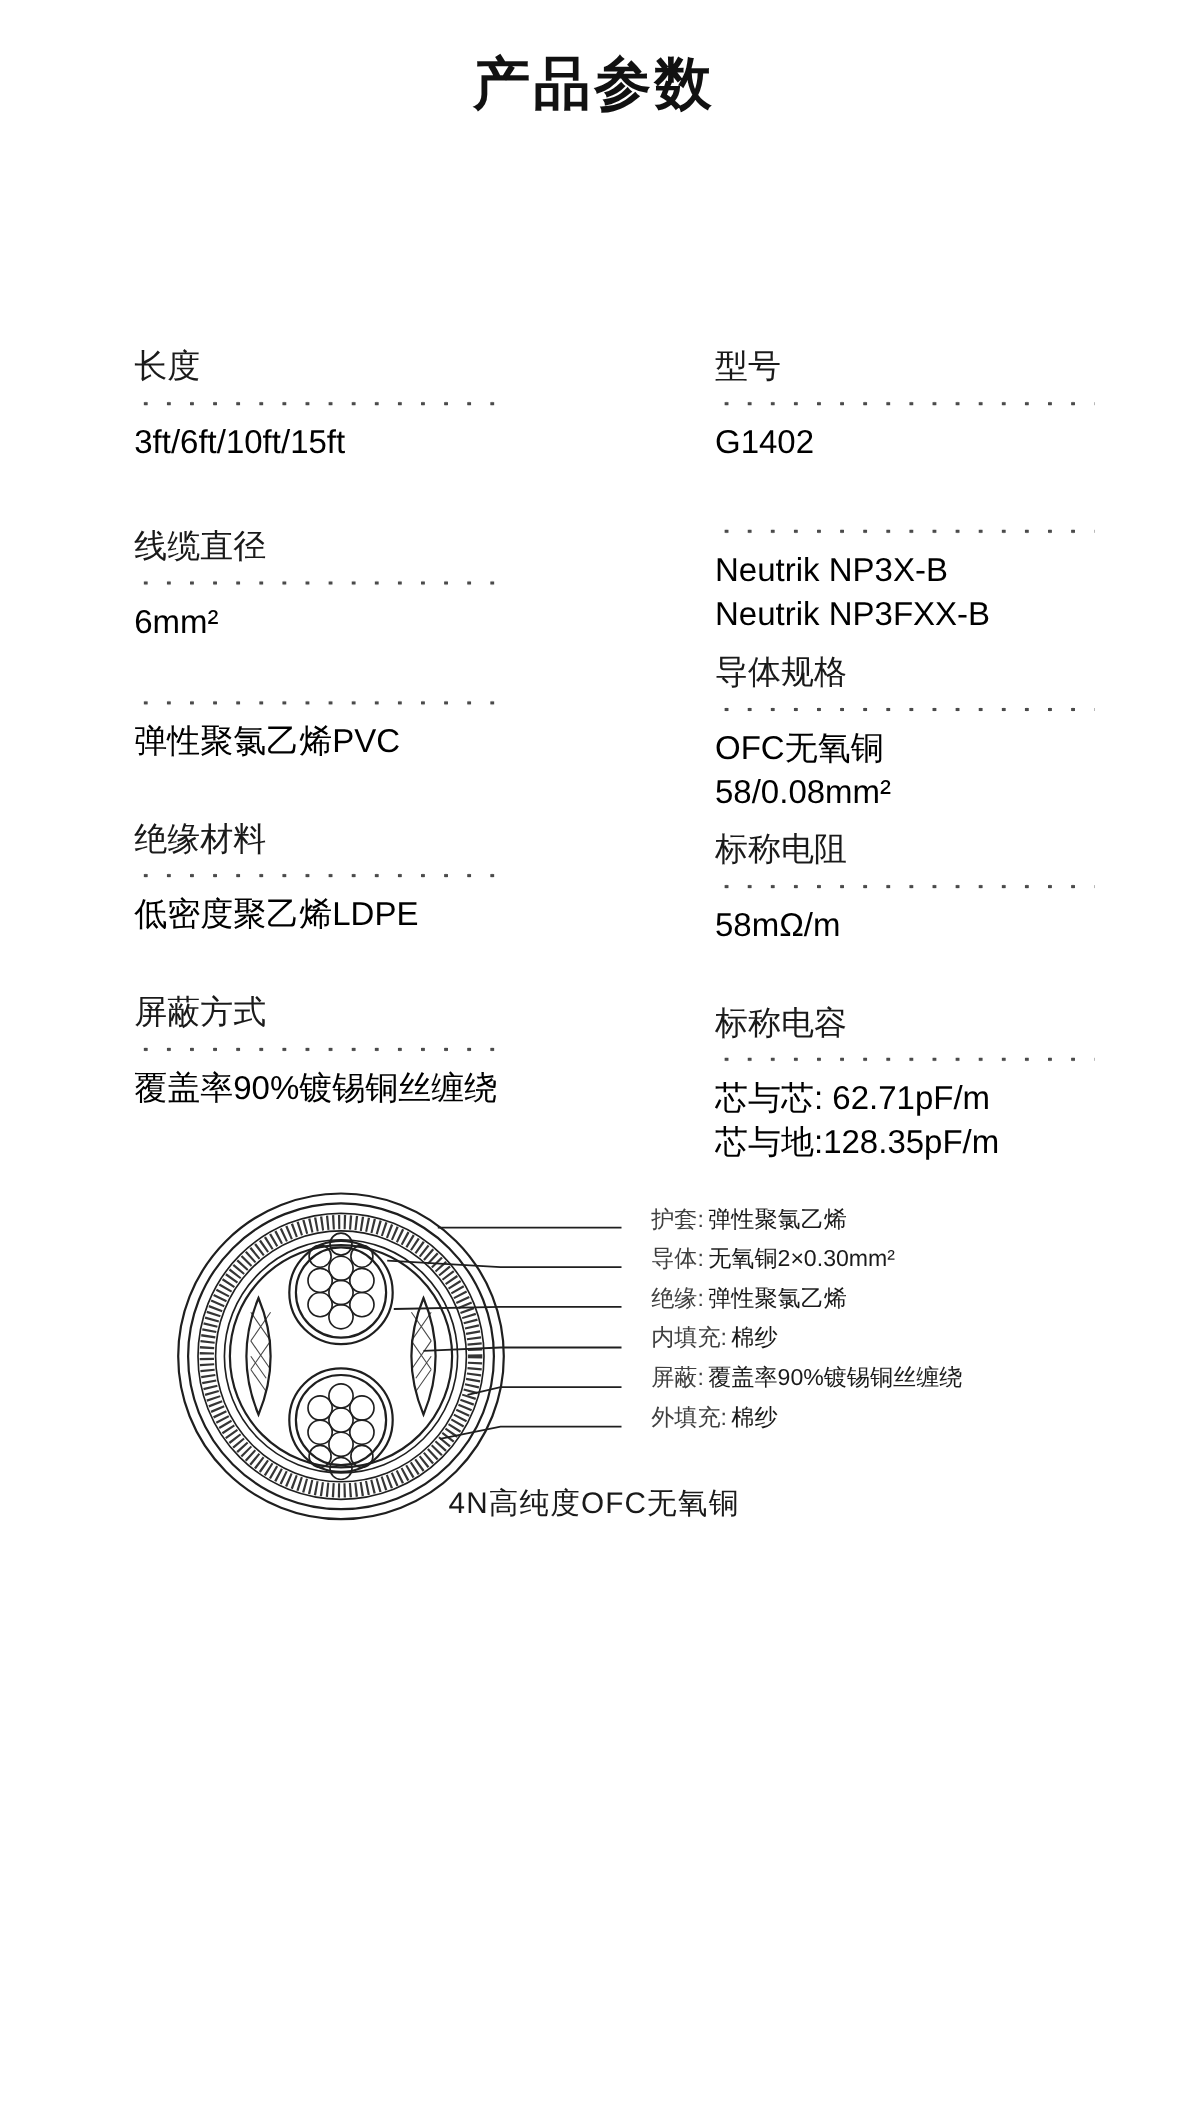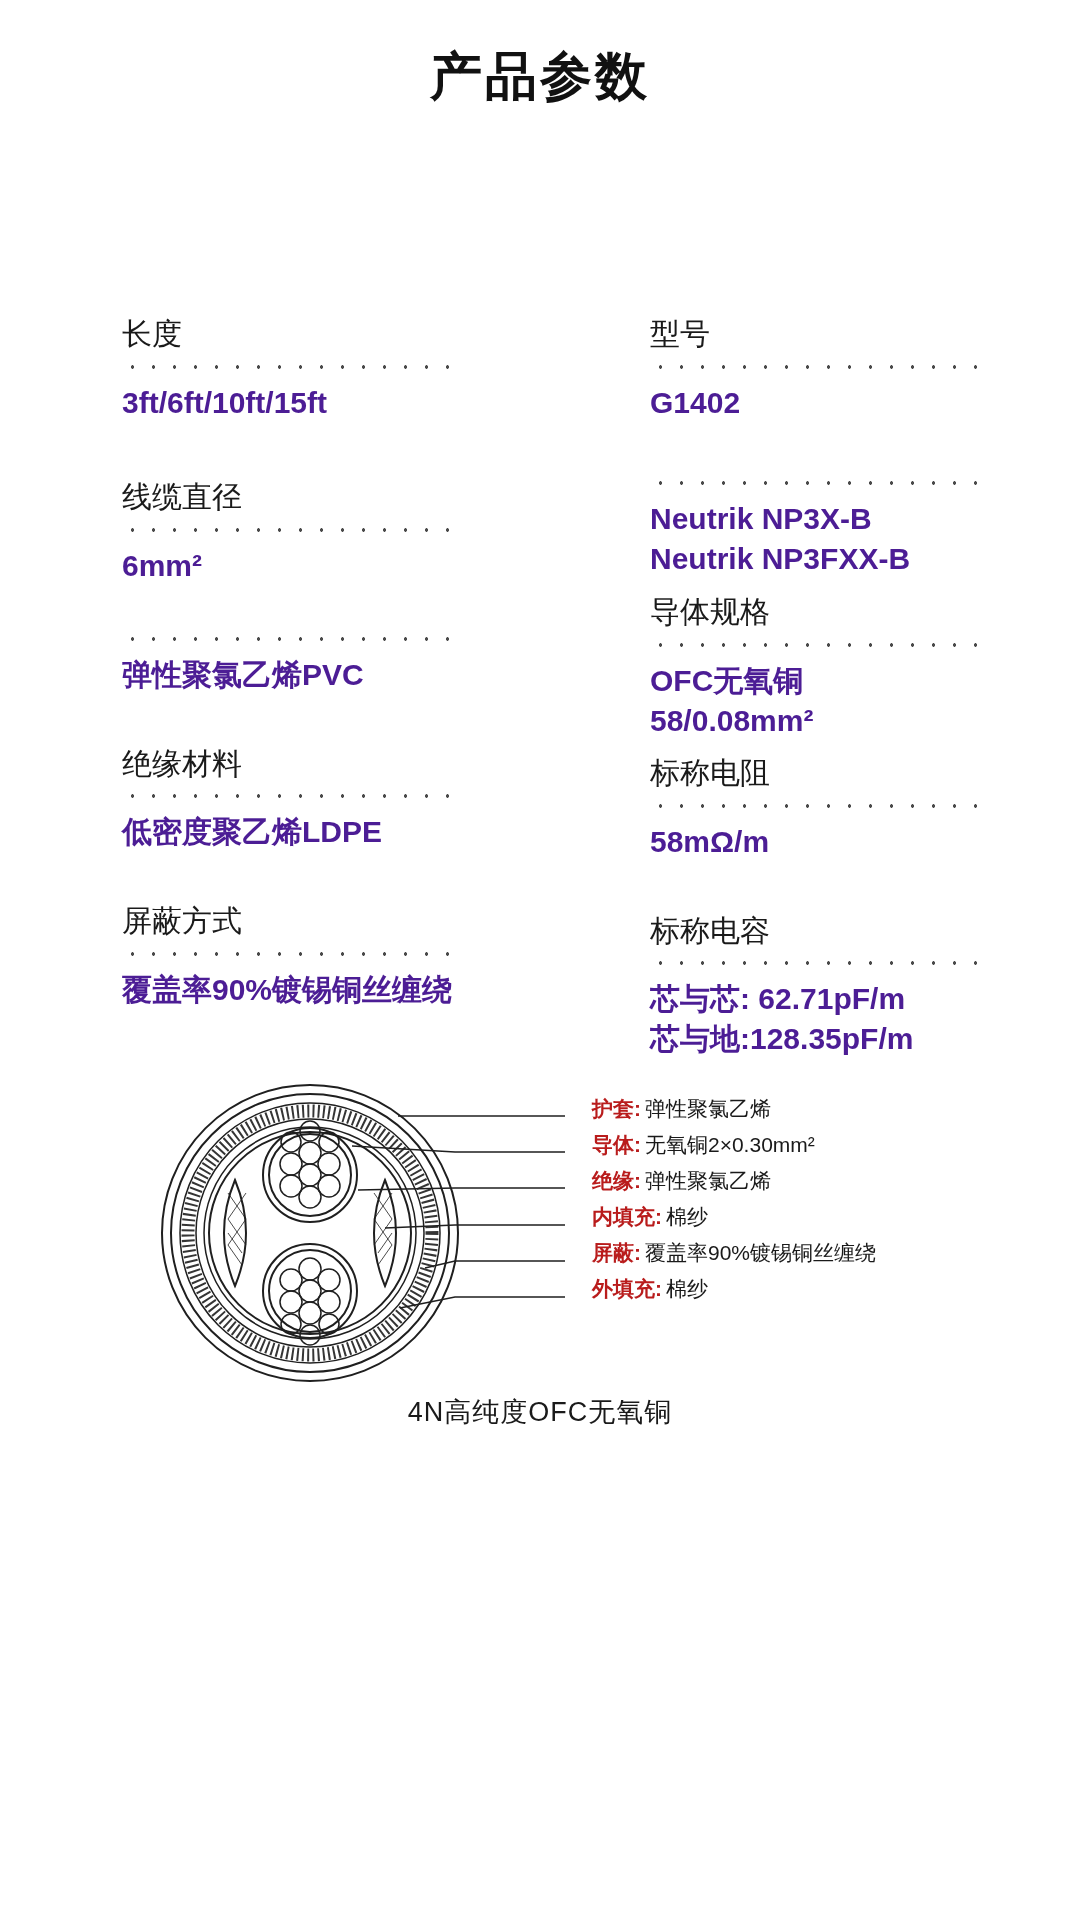--- a/index.html
+++ b/index.html
@@ -52,24 +52,23 @@
     height: 10px;
     margin: 2px 0 11px 0;
     background-image: radial-gradient(circle, #4a4a4a 1.6px, rgba(0,0,0,0) 1.9px);
     background-size: 21px 10px;
     background-repeat: repeat-x;
     background-position: 0 center;
   }
   .spec-col.right .dotline { width: 345px; }
   .spec-value {
     font-size: 30px;
-    color: #4c1d95;
+    color: #000000;
     line-height: 1.33;
     white-space: pre-line;
-    font-weight: bold;
   }
 
   
   .item-length   { margin-bottom: 56px; }
   .item-diameter { margin-bottom: 48px; }
   .item-jacket   { margin-bottom: 50px; }
   .item-insul    { margin-bottom: 50px; }
 
   .item-model    { margin-bottom: 56px; }
   .item-conn     { margin-bottom: 14px; }
@@ -79,21 +78,21 @@
   
   .diagram-wrap {
     position: absolute;
     top: 1068px;
     left: 0;
     width: 1080px;
     height: 330px;
   }
   .diagram-caption {
     position: absolute;
-    top: 1394px;
+    top: 1348px;
     left: 0;
     width: 1080px;
     text-align: center;
     font-size: 27px;
     color: #1a1a1a;
     letter-spacing: 1px;
   }
   .callout-list {
     position: absolute;
     left: 592px;
@@ -102,22 +101,22 @@
   }
   .callout {
     font-size: 21px;
     line-height: 1;
     height: 36px;
     display: flex;
     align-items: center;
     white-space: nowrap;
   }
   .callout b {
-    font-weight: bold;
-    color: #b91c1c;
+    font-weight: normal;
+    color: #404040;
   }
   .callout span.val {
     color: #1a1a1a;
     margin-left: 4px;
   }
 </style>
 </head>
 <body>
 
 <div class="page-title">产品参数</div>

